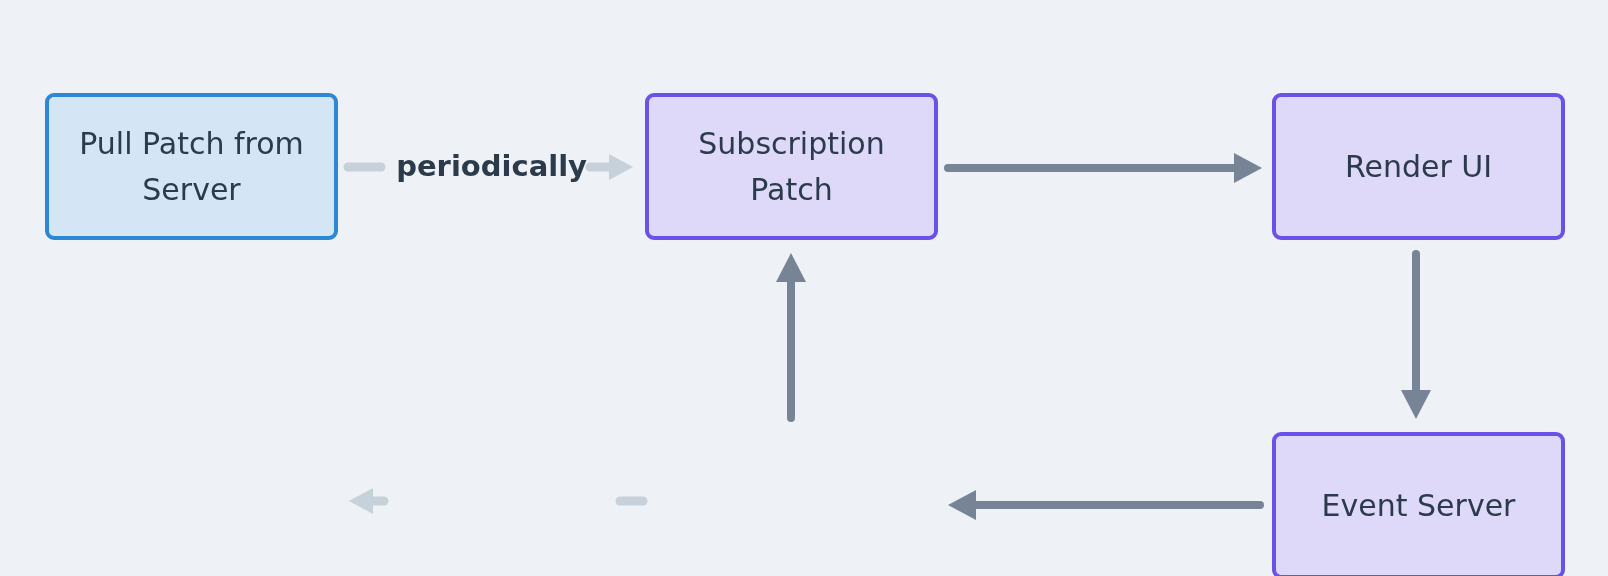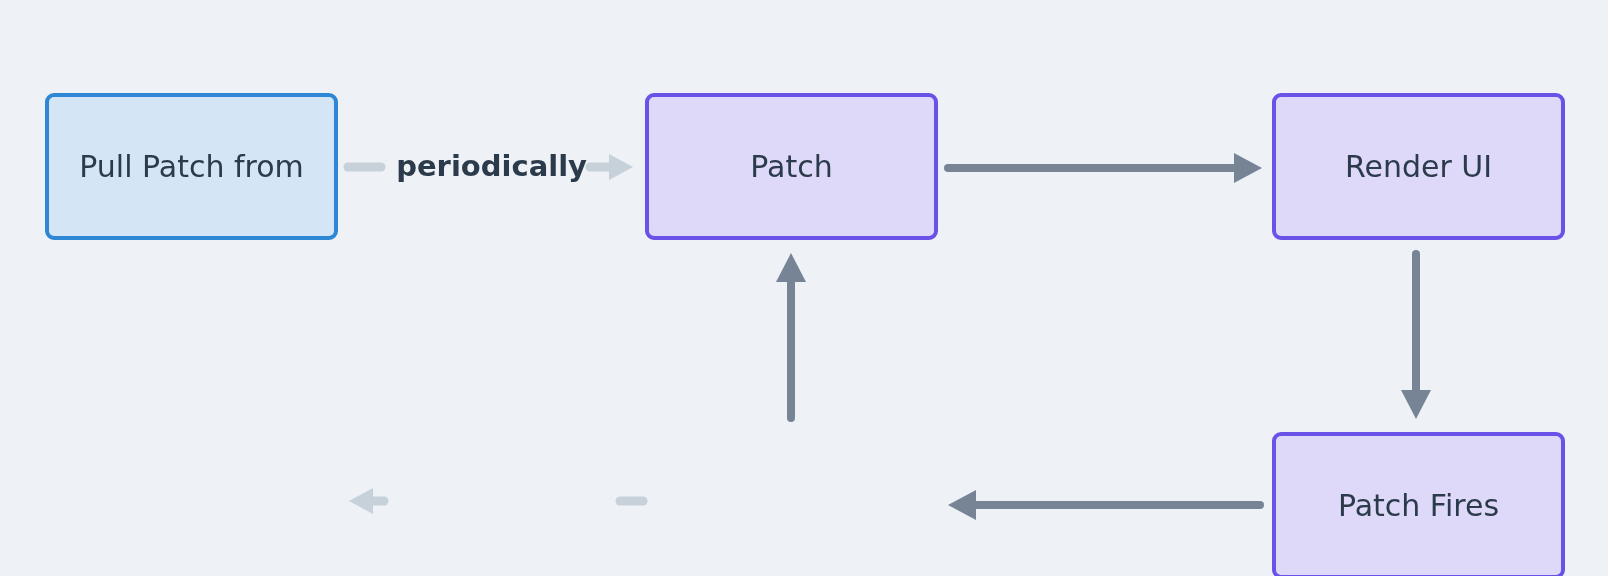--- a/index.html
+++ b/index.html
@@ -108,32 +108,34 @@
 
     <g>
       <polygon points="373,440 373,466 349,453" fill="#c7d1da"></polygon>
       <line x1="372" y1="453" x2="384" y2="453" stroke="#c7d1da" stroke-width="9" stroke-linecap="round"></line>
       <line x1="620" y1="453" x2="643" y2="453" stroke="#c7d1da" stroke-width="9" stroke-linecap="round"></line>
     </g>
   </svg>
 
   <div class="node node-blue pos-c1r1">
     <span>Pull Patch from</span>
+    <span>Server</span>
   </div>
 
   <div class="node node-purple pos-c2r1">
+    <span>Subscription</span>
     <span>Patch</span>
   </div>
 
   <div class="node node-purple pos-c3r1">
     <span>Render UI</span>
   </div>
 
 
 
   <div class="node node-purple pos-c3r2">
-    <span>Patch Fires</span>
+    <span>Event Server</span>
   </div>
 
   <div class="edge-label edge-label-periodically">periodically</div>
 
 
 </div>
 
 </body></html>

